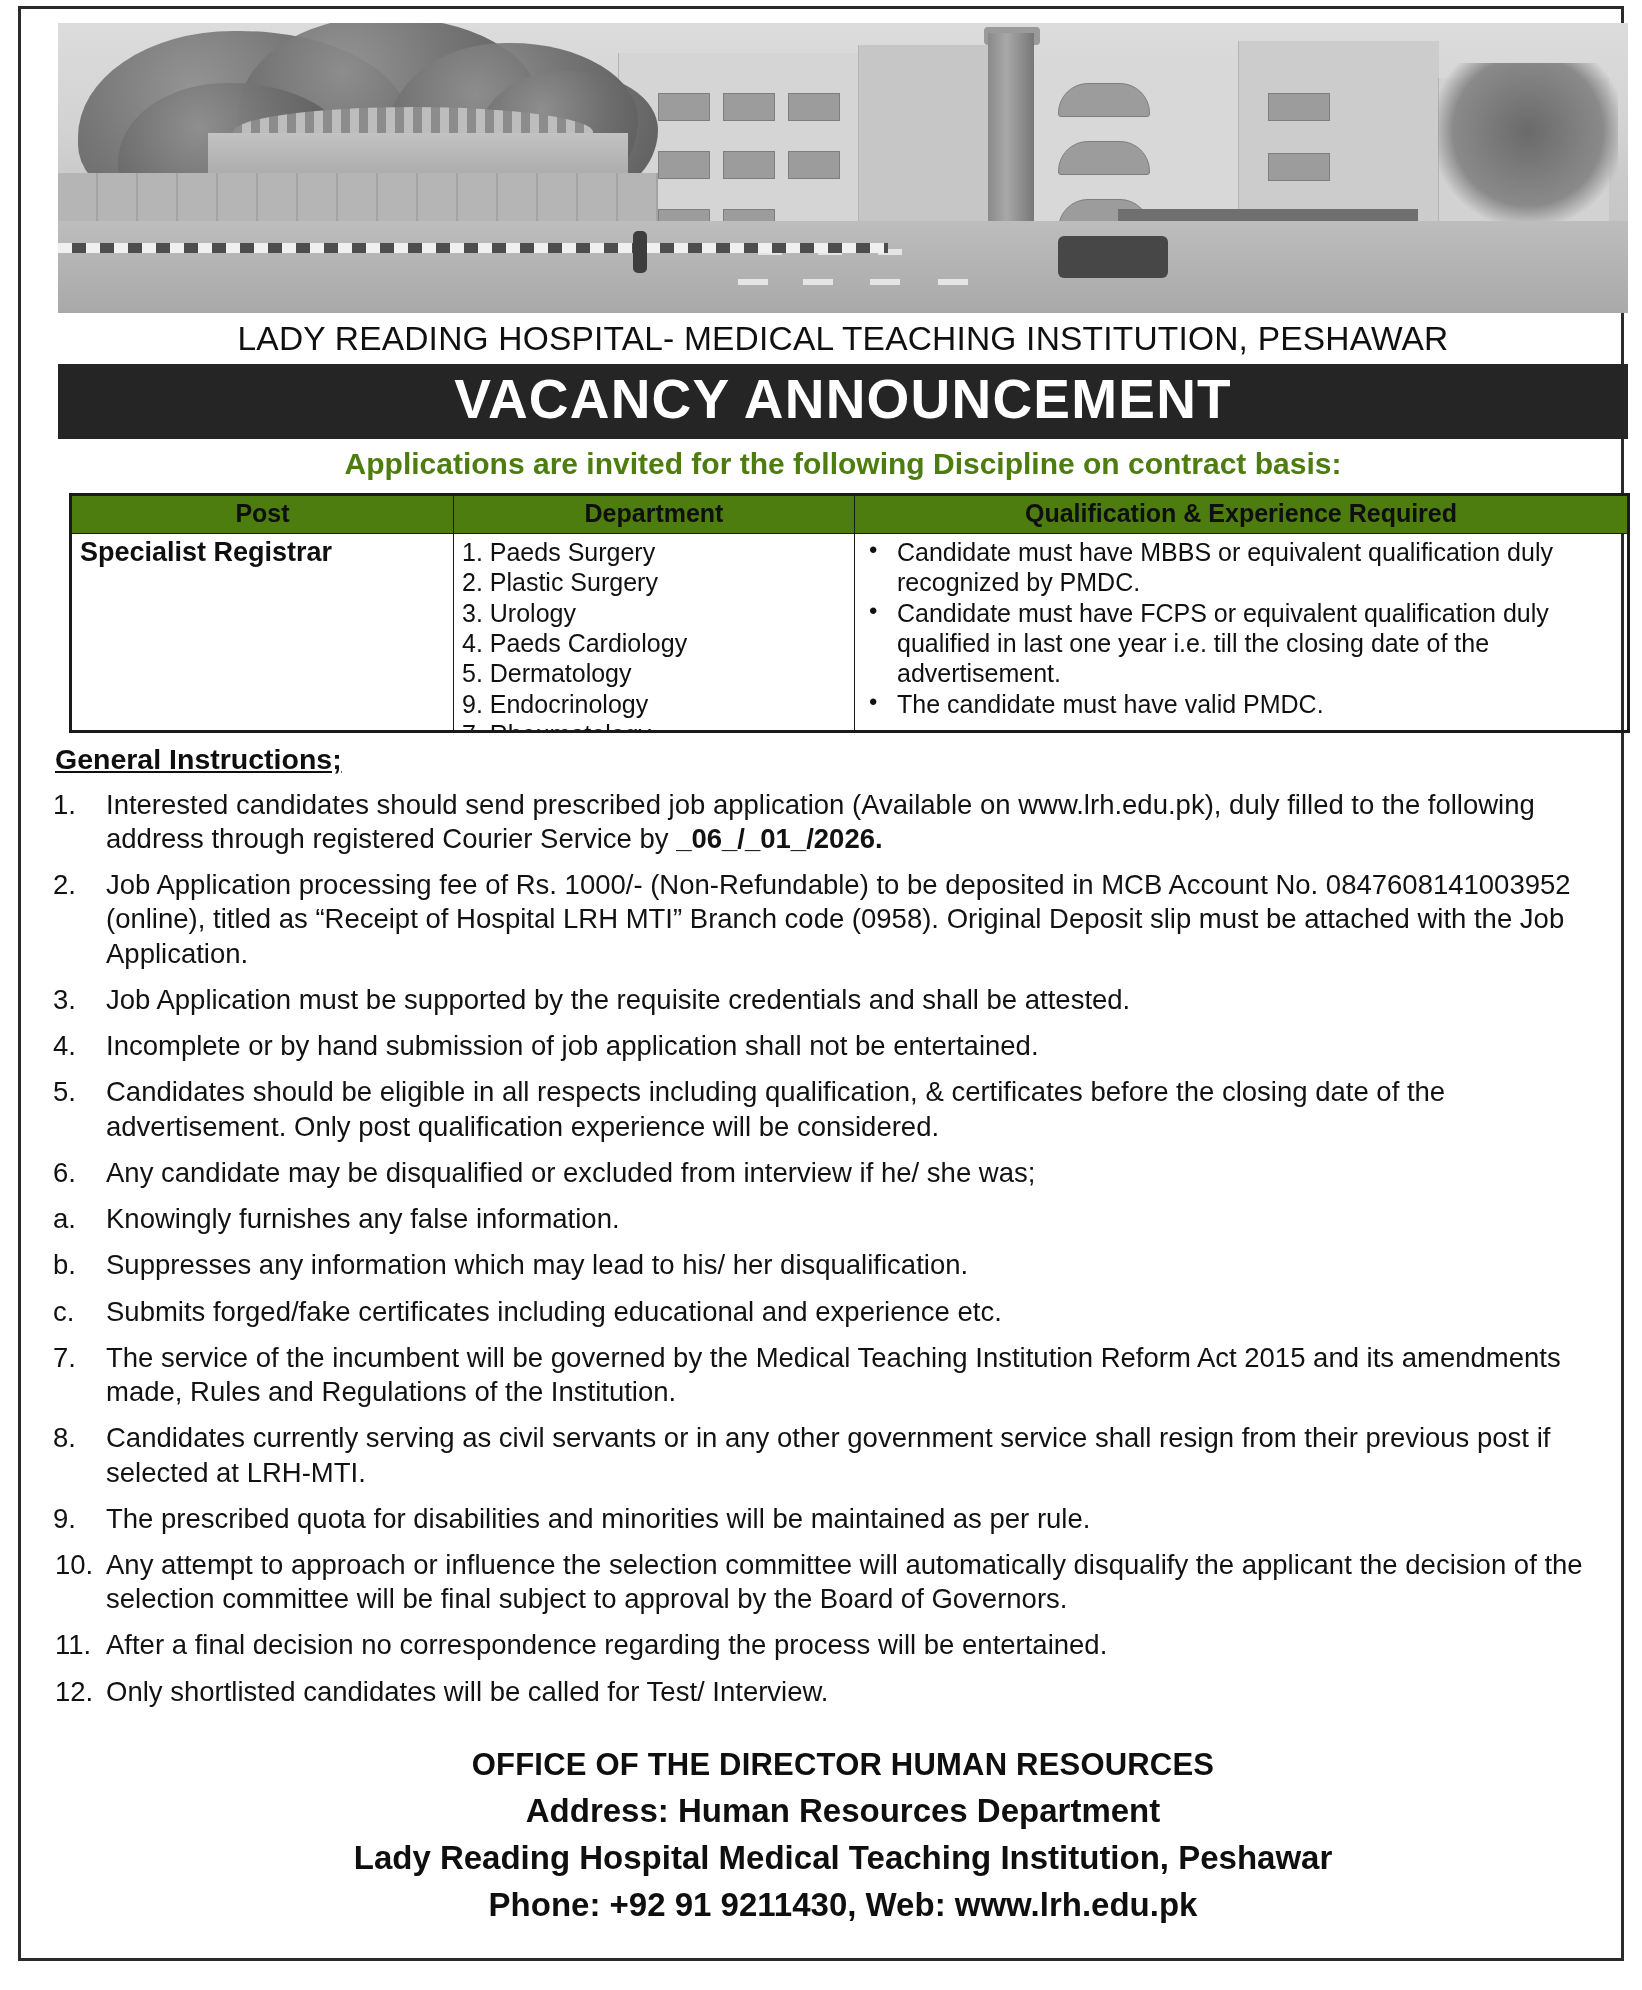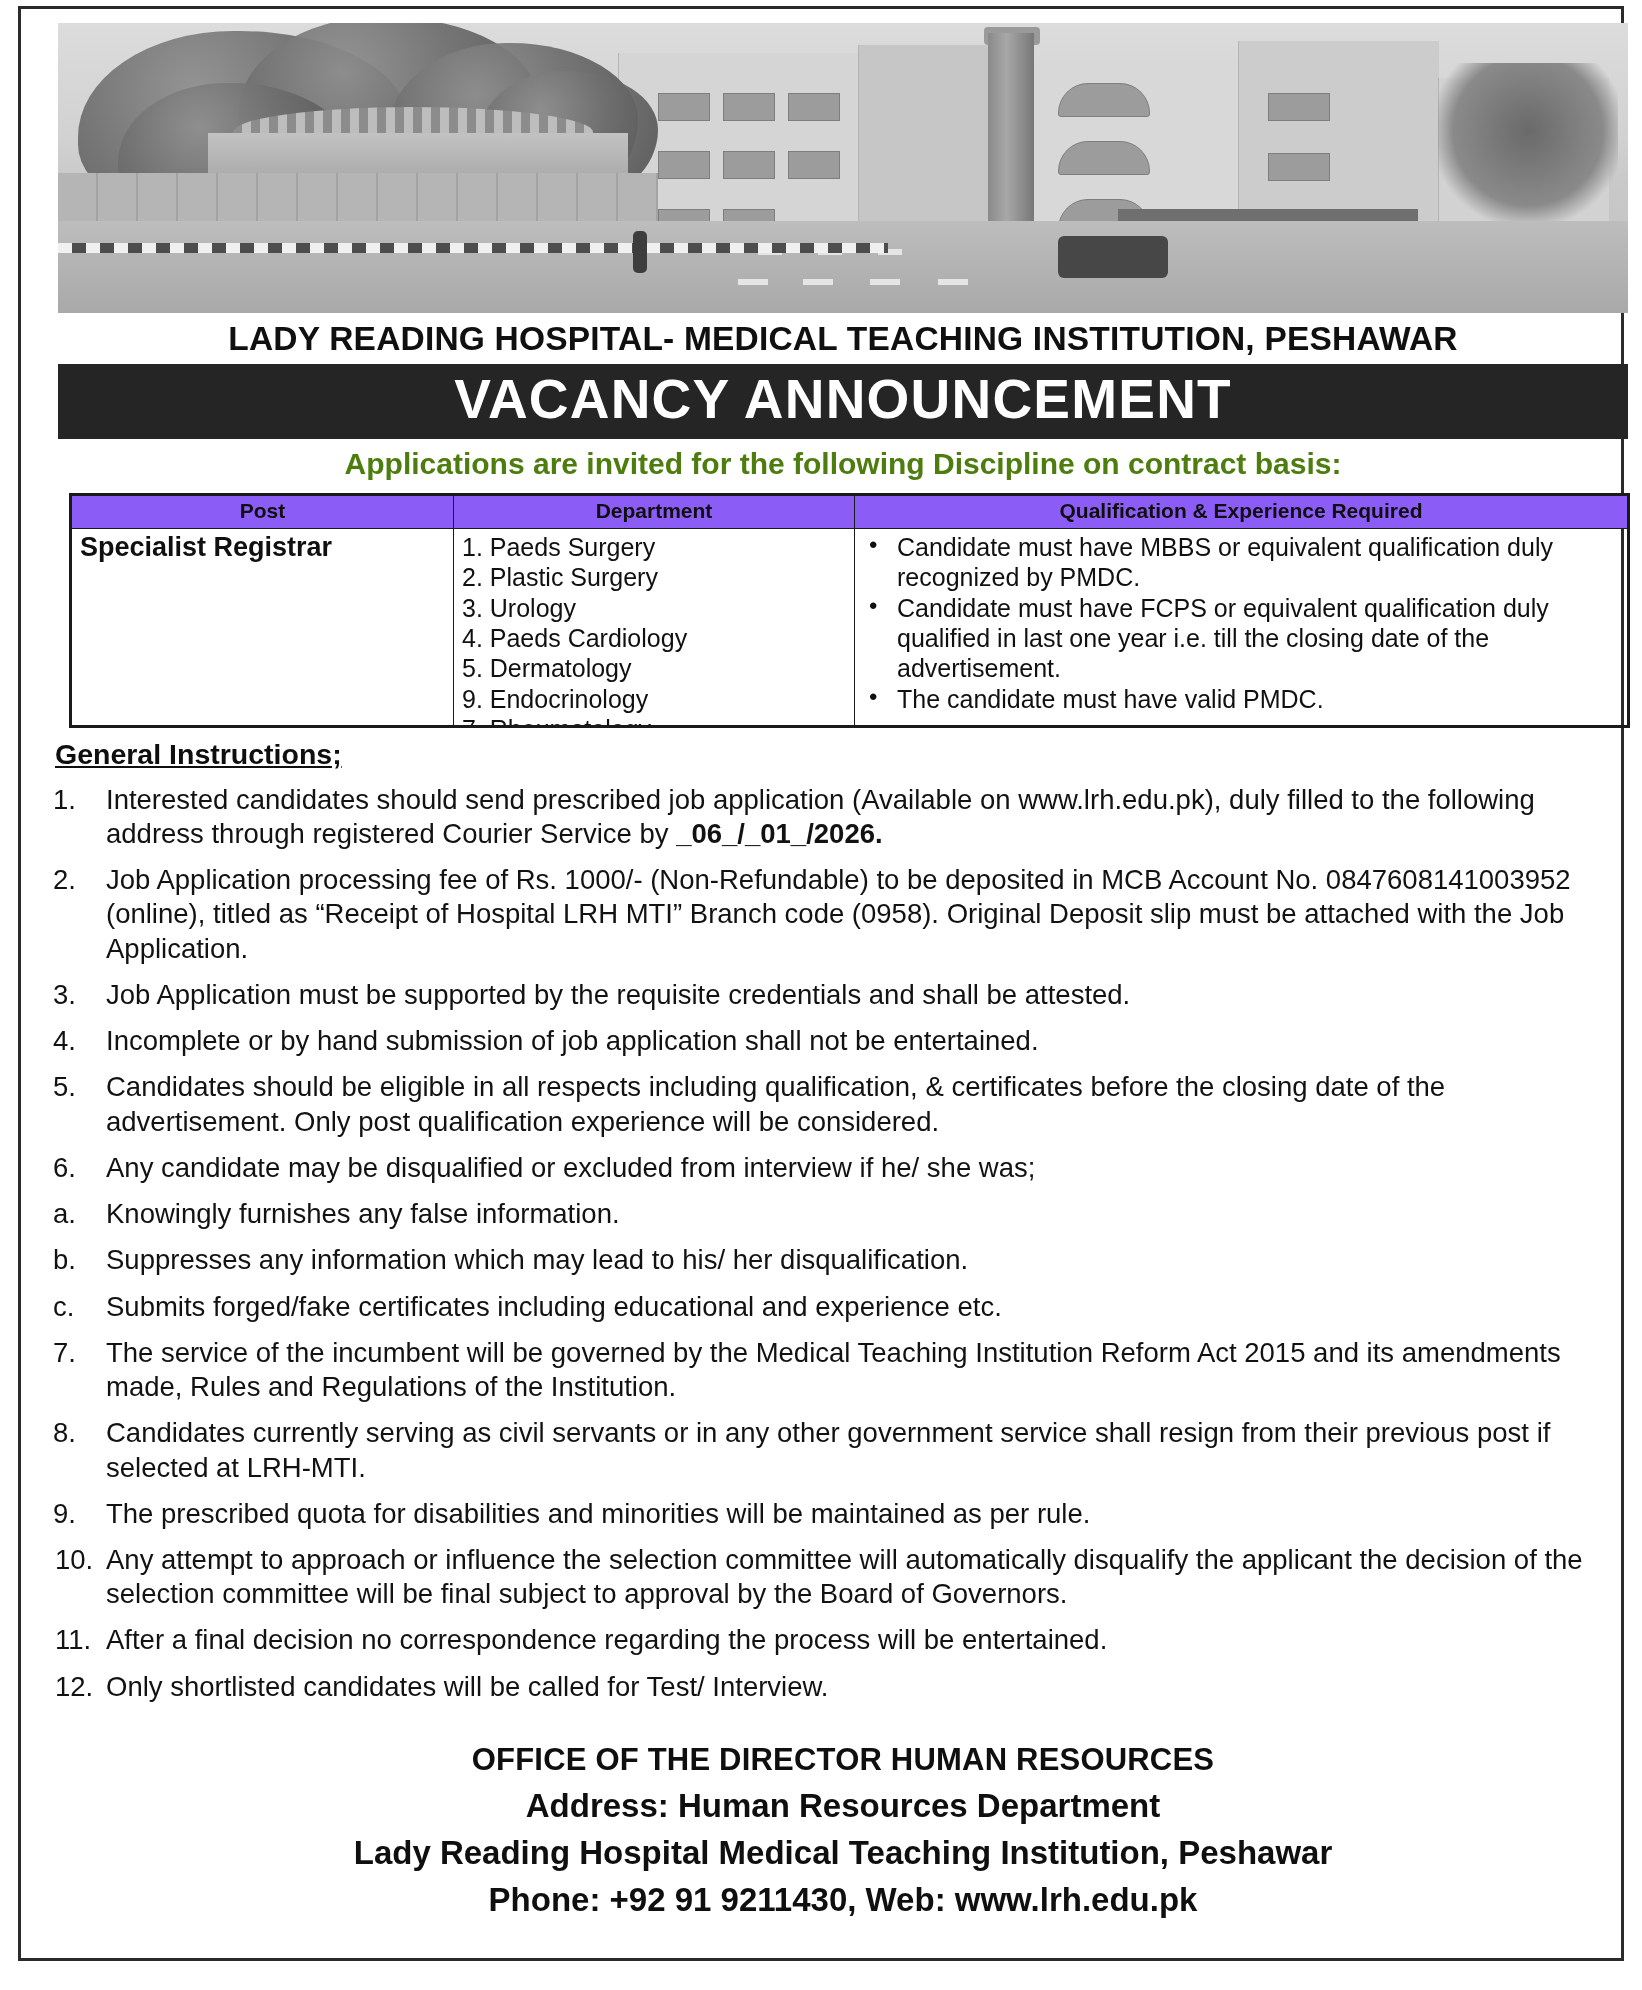--- a/index.html
+++ b/index.html
@@ -136,21 +136,21 @@
   .palm {
     position:absolute; right:10px; top:40px; width:180px; height:170px;
     background: radial-gradient(circle at 50% 40%, #6a6a6a 0%, #8a8a8a 55%, rgba(200,200,200,0) 72%);
   }
 
   
   .org-title {
     width: 1570px;
     margin: 8px auto 0 auto;
     text-align: center;
-    font-weight: bold;
+    font-weight: normal;
     font-size: 33.5px;
     letter-spacing: .2px;
     line-height: 1.06;
     color: #101010;
     white-space: nowrap;
   }
   .vacancy-bar {
     width: 1570px;
     margin: 7px auto 0 auto;
     background: #252525;
@@ -175,23 +175,23 @@
 
   
   .vac-table {
     width: 1553px;
     margin: 12px auto 0 18px;
     border-collapse: collapse;
     border: 3px solid #1a1a1a;
     table-layout: fixed;
   }
   .vac-table th {
-    background: #8b5cf6;
+    background: #4d7c0f;
     border: 1.5px solid #1a1a1a;
-    font-size: 21px;
+    font-size: 25px;
     font-weight: bold;
     padding: 3px 0 5px 0;
     text-align: center;
     color: #0f0f0f;
   }
   .vac-table td {
     border: 1.5px solid #1a1a1a;
     vertical-align: top;
     padding: 3px 8px 0 8px;
     font-size: 25px;

